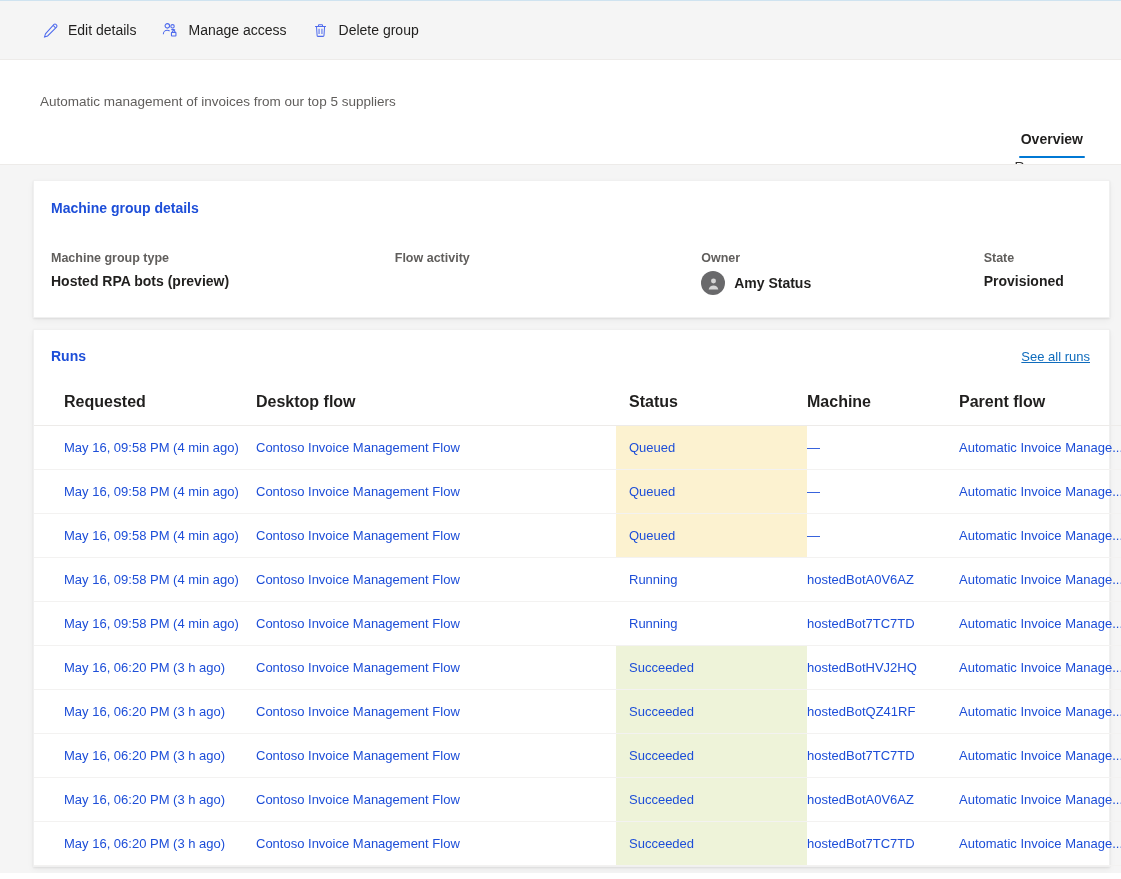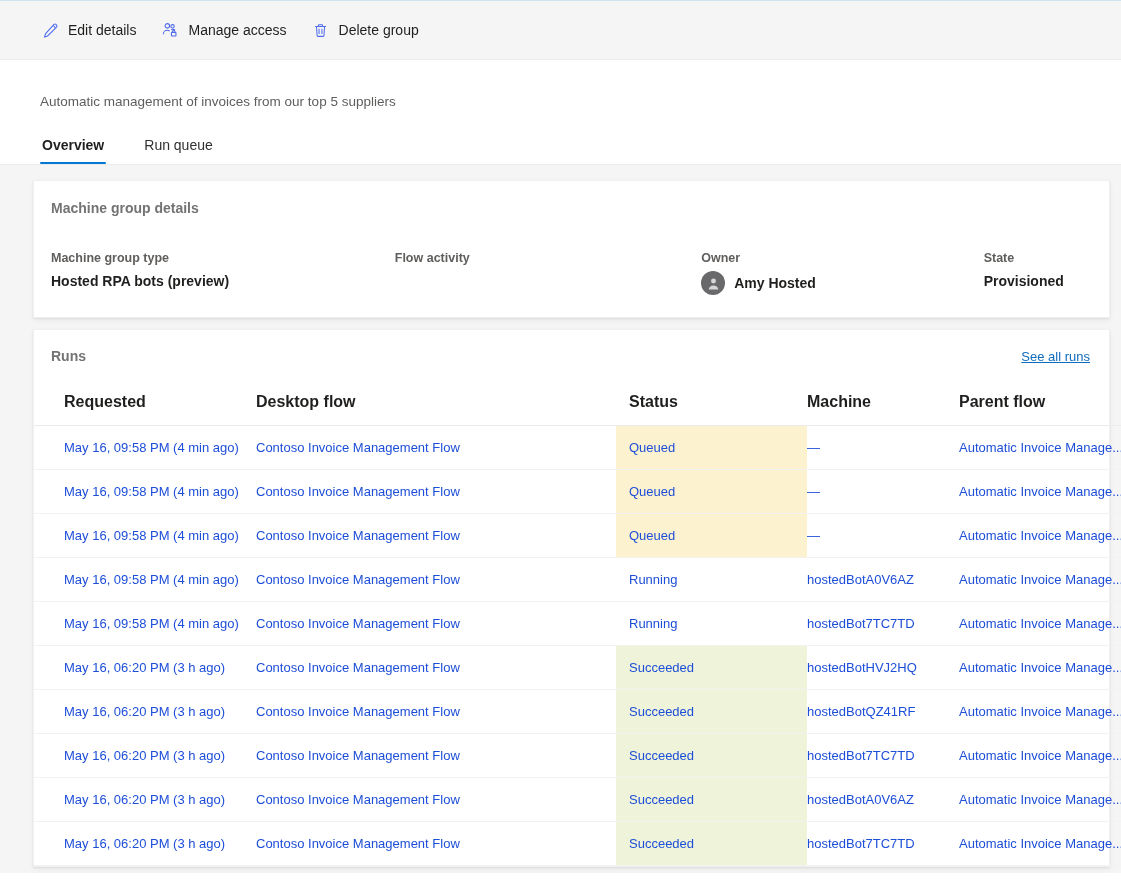--- a/index.html
+++ b/index.html
@@ -94,20 +94,21 @@
     color: #605e5c;
     line-height: 18px;
   }
 
   
   .tabs {
     display: flex;
     align-items: flex-end;
     margin-top: 19px;
     height: 34px;
+    flex-direction: column;
   }
   .tab {
     position: relative;
     font-size: 14px;
     color: #323130;
     padding: 0 2px 9px 2px;
     margin-right: 36px;
     cursor: pointer;
     line-height: 19px;
   }
@@ -135,21 +136,21 @@
   }
   .card {
     background: #ffffff;
     border: 1px solid #f0f0f0;
     box-shadow: 0 0.6px 1.8px rgba(0,0,0,0.08), 0 3.2px 7.2px rgba(0,0,0,0.04);
     box-sizing: border-box;
   }
   .card-title {
     font-size: 14px;
     font-weight: bold;
-    color: #737373;
+    color: #1d4ed8;
     line-height: 19px;
   }
 
   
   .details-card { padding: 18px 20px 22px 17px; }
   .details-grid {
     display: flex;
     margin-top: 32px;
     font-weight: bold;
   }
@@ -311,21 +312,21 @@
 
         <div class="detail d-owner">
           <div class="detail-label">Owner</div>
           <div class="detail-value">
             <span class="avatar">
               <svg width="17" height="17" viewBox="0 0 24 24" fill="#d6d6d6">
                 <circle cx="12" cy="8.6" r="3.5"></circle>
                 <path d="M5.2 20.4c.6-3.4 3.4-5.6 6.8-5.6s6.2 2.2 6.8 5.6z"></path>
               </svg>
             </span>
-            <span>Amy Hosted</span>
+            <span>Amy Status</span>
           </div>
         </div>
 
         <div class="detail d-state">
           <div class="detail-label">State</div>
           <div class="detail-value">Provisioned</div>
         </div>
       </div>
     </div>
 

